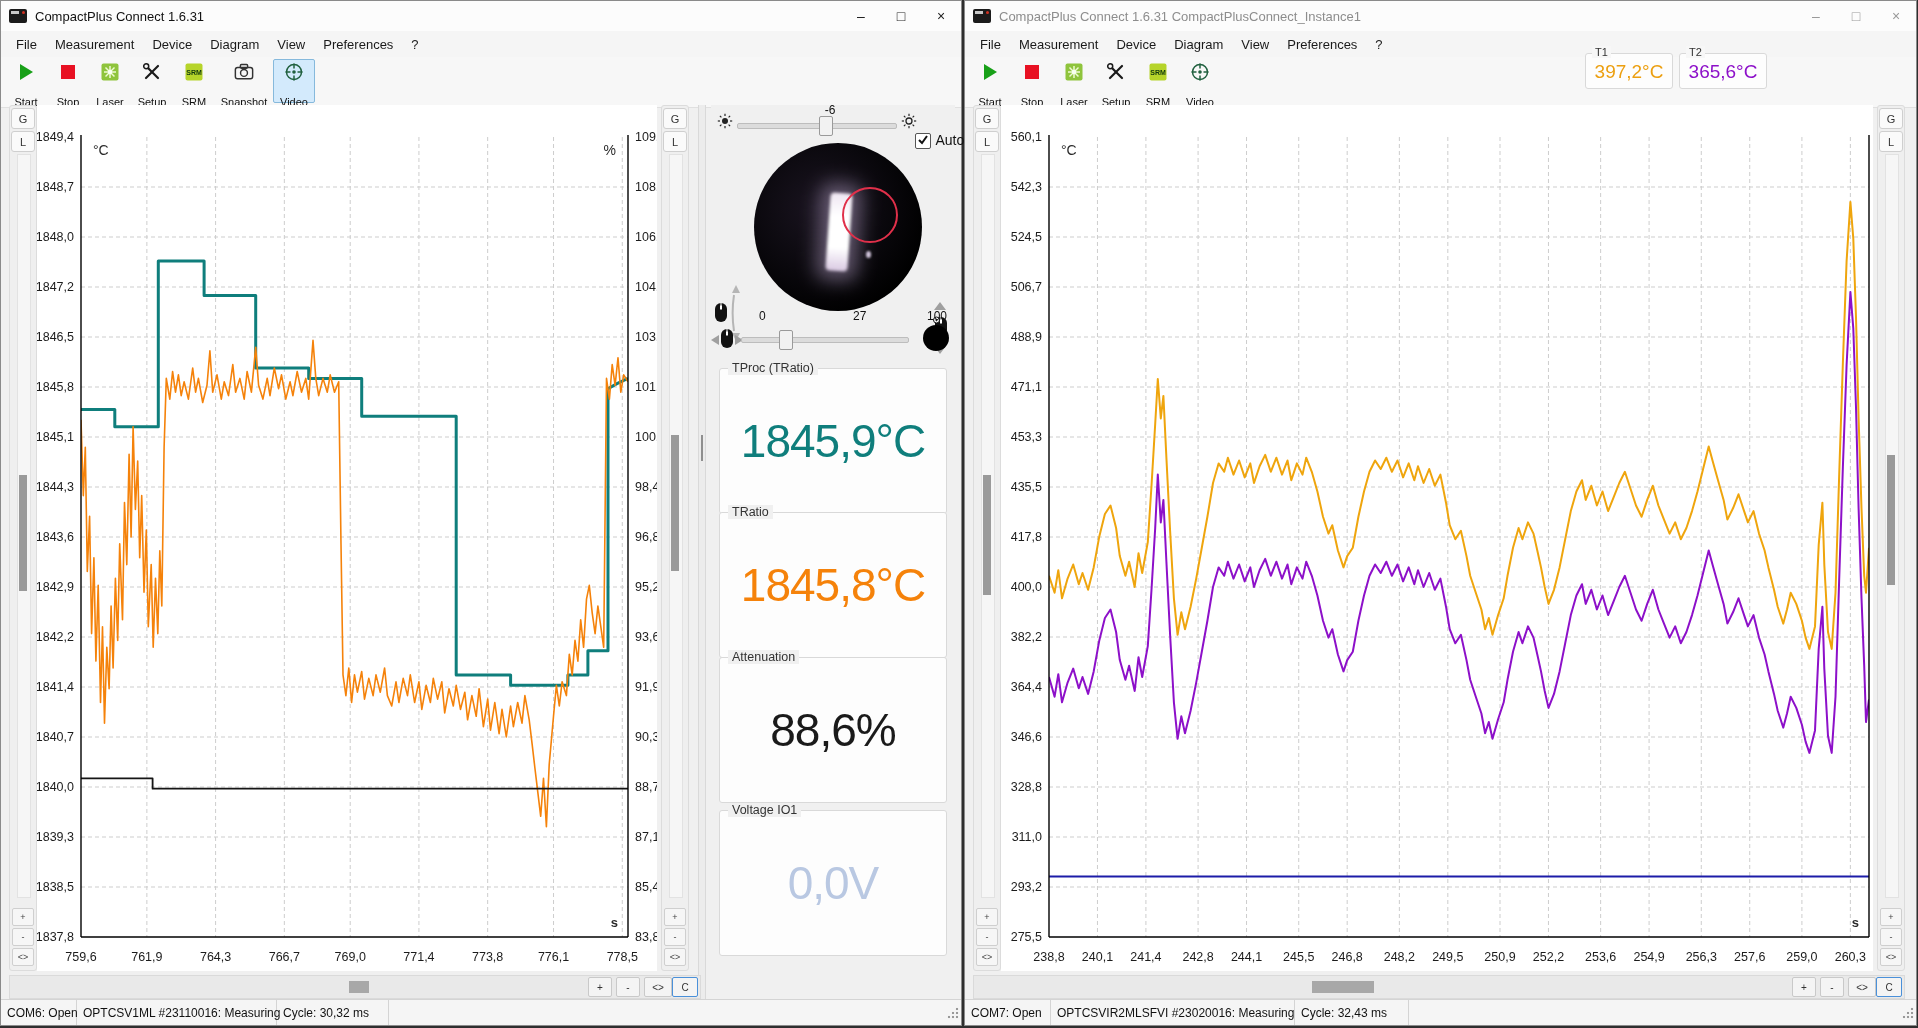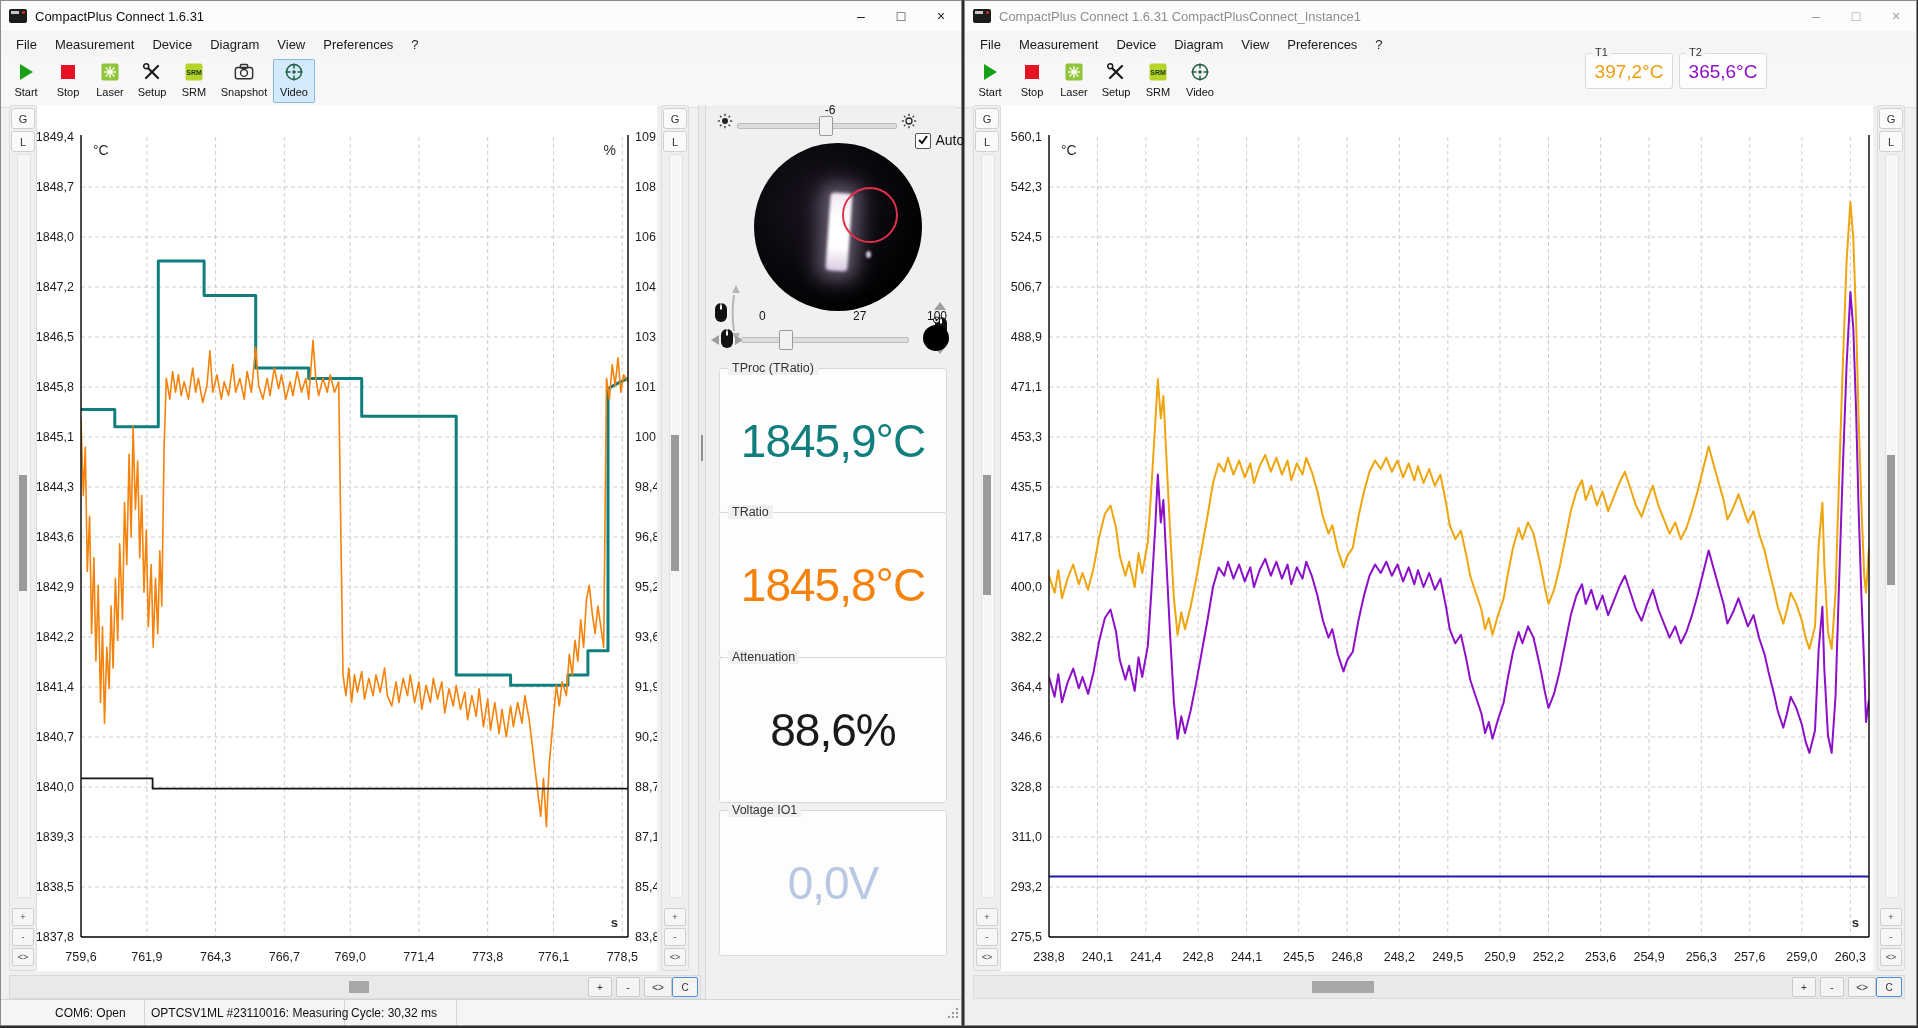--- a/index.html
+++ b/index.html
@@ -18,21 +18,21 @@
   .win-btn{width:40px;height:30px;display:flex;align-items:center;justify-content:center;font-size:14px;color:#222;}
   .inactive .win-btn{color:#9a9a9a;}
   .menubar{position:absolute;left:0;right:0;top:30px;height:26px;background:#f5f5f5;display:flex;align-items:center;padding-left:6px;}
   .menu-item{font-size:13px;padding:3px 9px;color:#1a1a1a;}
   .toolbar{position:absolute;left:0;right:0;top:56px;height:48px;background:#f7f7f7;border-bottom:1px solid #e0e0e0;display:flex;align-items:flex-start;padding:2px 0 0 4px;}
   .tb-btn{width:40px;height:42px;display:flex;flex-direction:column;align-items:center;justify-content:flex-start;border:1px solid transparent;border-radius:2px;}
   .tb-btn.wide{width:56px;}
   .tb-btn.active{background:#d3eafc;border-color:#86b9dc;}
   .tb-icon{width:20px;height:20px;margin-top:2px;}
   .tb-icon svg{width:20px;height:20px;display:block;}
-  .tb-label{font-size:11px;margin-top:4px;color:#111;white-space:nowrap;}
+  .tb-label{font-size:11px;margin-top:14px;color:#111;white-space:nowrap;}
   
   .strip{position:absolute;top:104px;height:866px;width:28px;background:#efefef;border:1px solid #dcdcdc;border-radius:3px;box-sizing:border-box;}
   .strip .tab{width:22px;height:19px;margin:2px auto 0 auto;background:#fafafa;border:1px solid #cfcfcf;border-radius:3px;
               font-size:11px;color:#333;display:flex;align-items:center;justify-content:center;}
   .strip .track{position:absolute;left:7px;top:48px;bottom:72px;width:12px;background:#f6f6f6;border:1px solid #e2e2e2;}
   .strip .thumb{position:absolute;left:1px;width:8px;background:#9a9a9a;}
   .strip .mini{width:20px;height:16px;margin:2px auto 0 auto;background:#f6f6f6;border:1px solid #cfcfcf;border-radius:2px;
                font-size:9px;color:#444;display:flex;align-items:center;justify-content:center;}
   .strip .minis{position:absolute;bottom:4px;left:0;right:0;}
   
@@ -426,21 +426,21 @@
     <div class="hscroll" style="left:8px;top:974px;width:692px;">
       <div class="hthumb" style="left:339px;width:20px;"></div>
       <div class="hbtns"></div>
     <div class="hbtn" style="left:578px;width:24px;">+</div>
         <div class="hbtn" style="left:606px;width:24px;">-</div>
         <div class="hbtn" style="left:634px;width:28px;">&lt;&gt;</div>
         <div class="hbtn focus" style="left:662px;width:26px;">C</div>
       </div>
 
     <div class="statusbar">
-        <div class="seg" style="width:96px;margin-left:48px;">COM6: Open</div>
+        <div class="seg" style="width:76px;">COM6: Open</div>
         <div class="seg" style="width:200px;">OPTCSV1ML #23110016: Measuring</div>
         <div class="seg" style="width:112px;text-align:center;">Cycle: 30,32 ms</div>
         <div class="grip"></div>
       </div>
   </section>
 
   <section class="win inactive" id="win-right">
     <div class="titlebar">
       <div class="app-icon"></div>
       <div class="title-text">CompactPlus Connect 1.6.31 CompactPlusConnect_Instance1</div>
@@ -644,20 +644,26 @@
 
     <div class="hscroll" style="left:8px;top:974px;width:932px;">
       <div class="hthumb" style="left:338px;width:62px;"></div>
       <div class="hbtns"></div>
     <div class="hbtn" style="left:818px;width:24px;">+</div>
         <div class="hbtn" style="left:846px;width:24px;">-</div>
         <div class="hbtn" style="left:874px;width:28px;">&lt;&gt;</div>
         <div class="hbtn focus" style="left:902px;width:26px;">C</div>
       </div>
 
+    <div class="statusbar">
+        <div class="seg" style="width:86px;">COM7: Open</div>
+        <div class="seg" style="width:244px;">OPTCSVIR2MLSFVI #23020016: Measuring</div>
+        <div class="seg" style="width:114px;">Cycle: 32,43 ms</div>
+        <div class="grip"></div>
+      </div>
   <div class="tbox" style="left:583px;margin-left:37px;">
         <div class="glabel">T1</div>
         <div class="gvalue" style="color:#ec9f10;">397,2°C</div>
       </div>
       <div class="tbox" style="left:714px;">
         <div class="glabel">T2</div>
         <div class="gvalue" style="color:#8d10c9;">365,6°C</div>
       </div>
     </section>
 </div>

